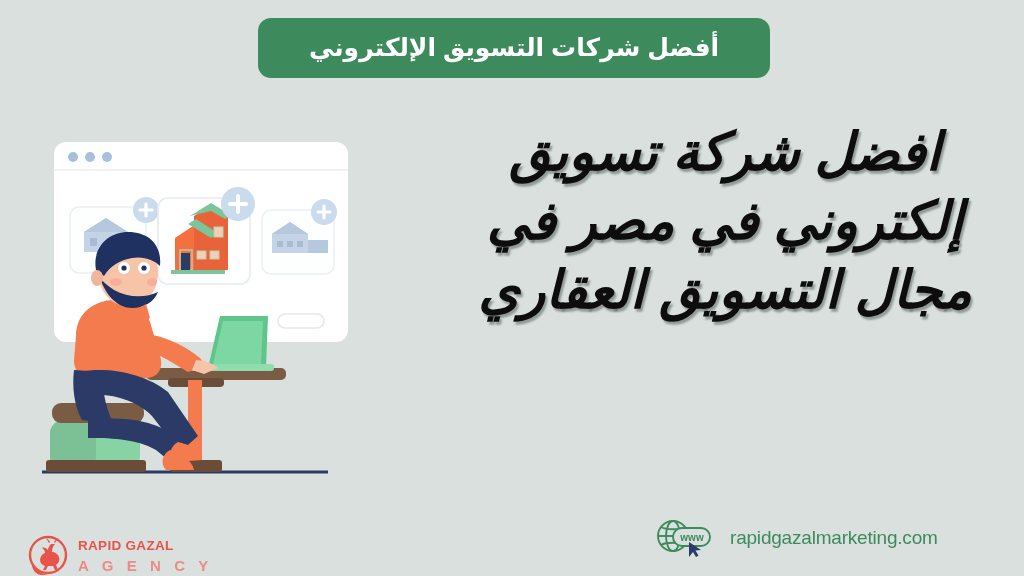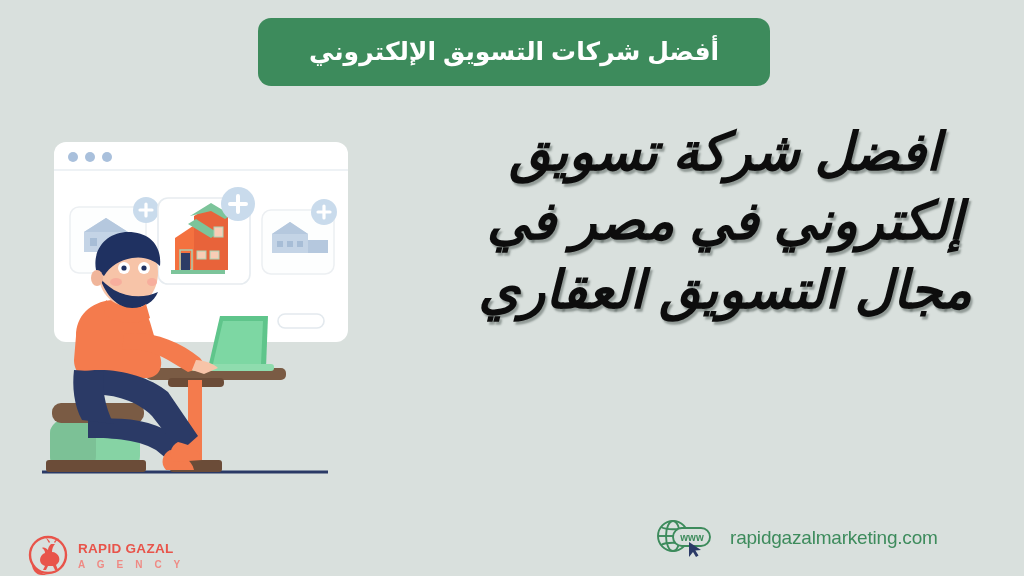--- a/index.html
+++ b/index.html
@@ -21,21 +21,21 @@
     height: 576px;
     background: #d9e0dd;
   }
 
   
   .banner {
     position: absolute;
     left: 258px;
     top: 18px;
     width: 512px;
-    height: 68px;
+    height: 60px;
     background: #3d8b5c;
     border-radius: 13px;
     display: flex;
     align-items: center;
     justify-content: center;
     box-sizing: border-box;
     padding: 0 16px;
   }
   .banner-text {
     color: #ffffff;
@@ -94,21 +94,21 @@
   }
   .brand-name {
     color: #e8544a;
     font-size: 13.5px;
     font-weight: bold;
     letter-spacing: 0.3px;
     white-space: nowrap;
   }
   .brand-sub {
     color: #ef8a84;
-    font-size: 10px;
+    font-size: 15px;
     font-weight: bold;
     letter-spacing: 4.6px;
     margin-top: 5px;
     white-space: nowrap;
   }
 
   
   .website {
     position: absolute;
     left: 656px;

